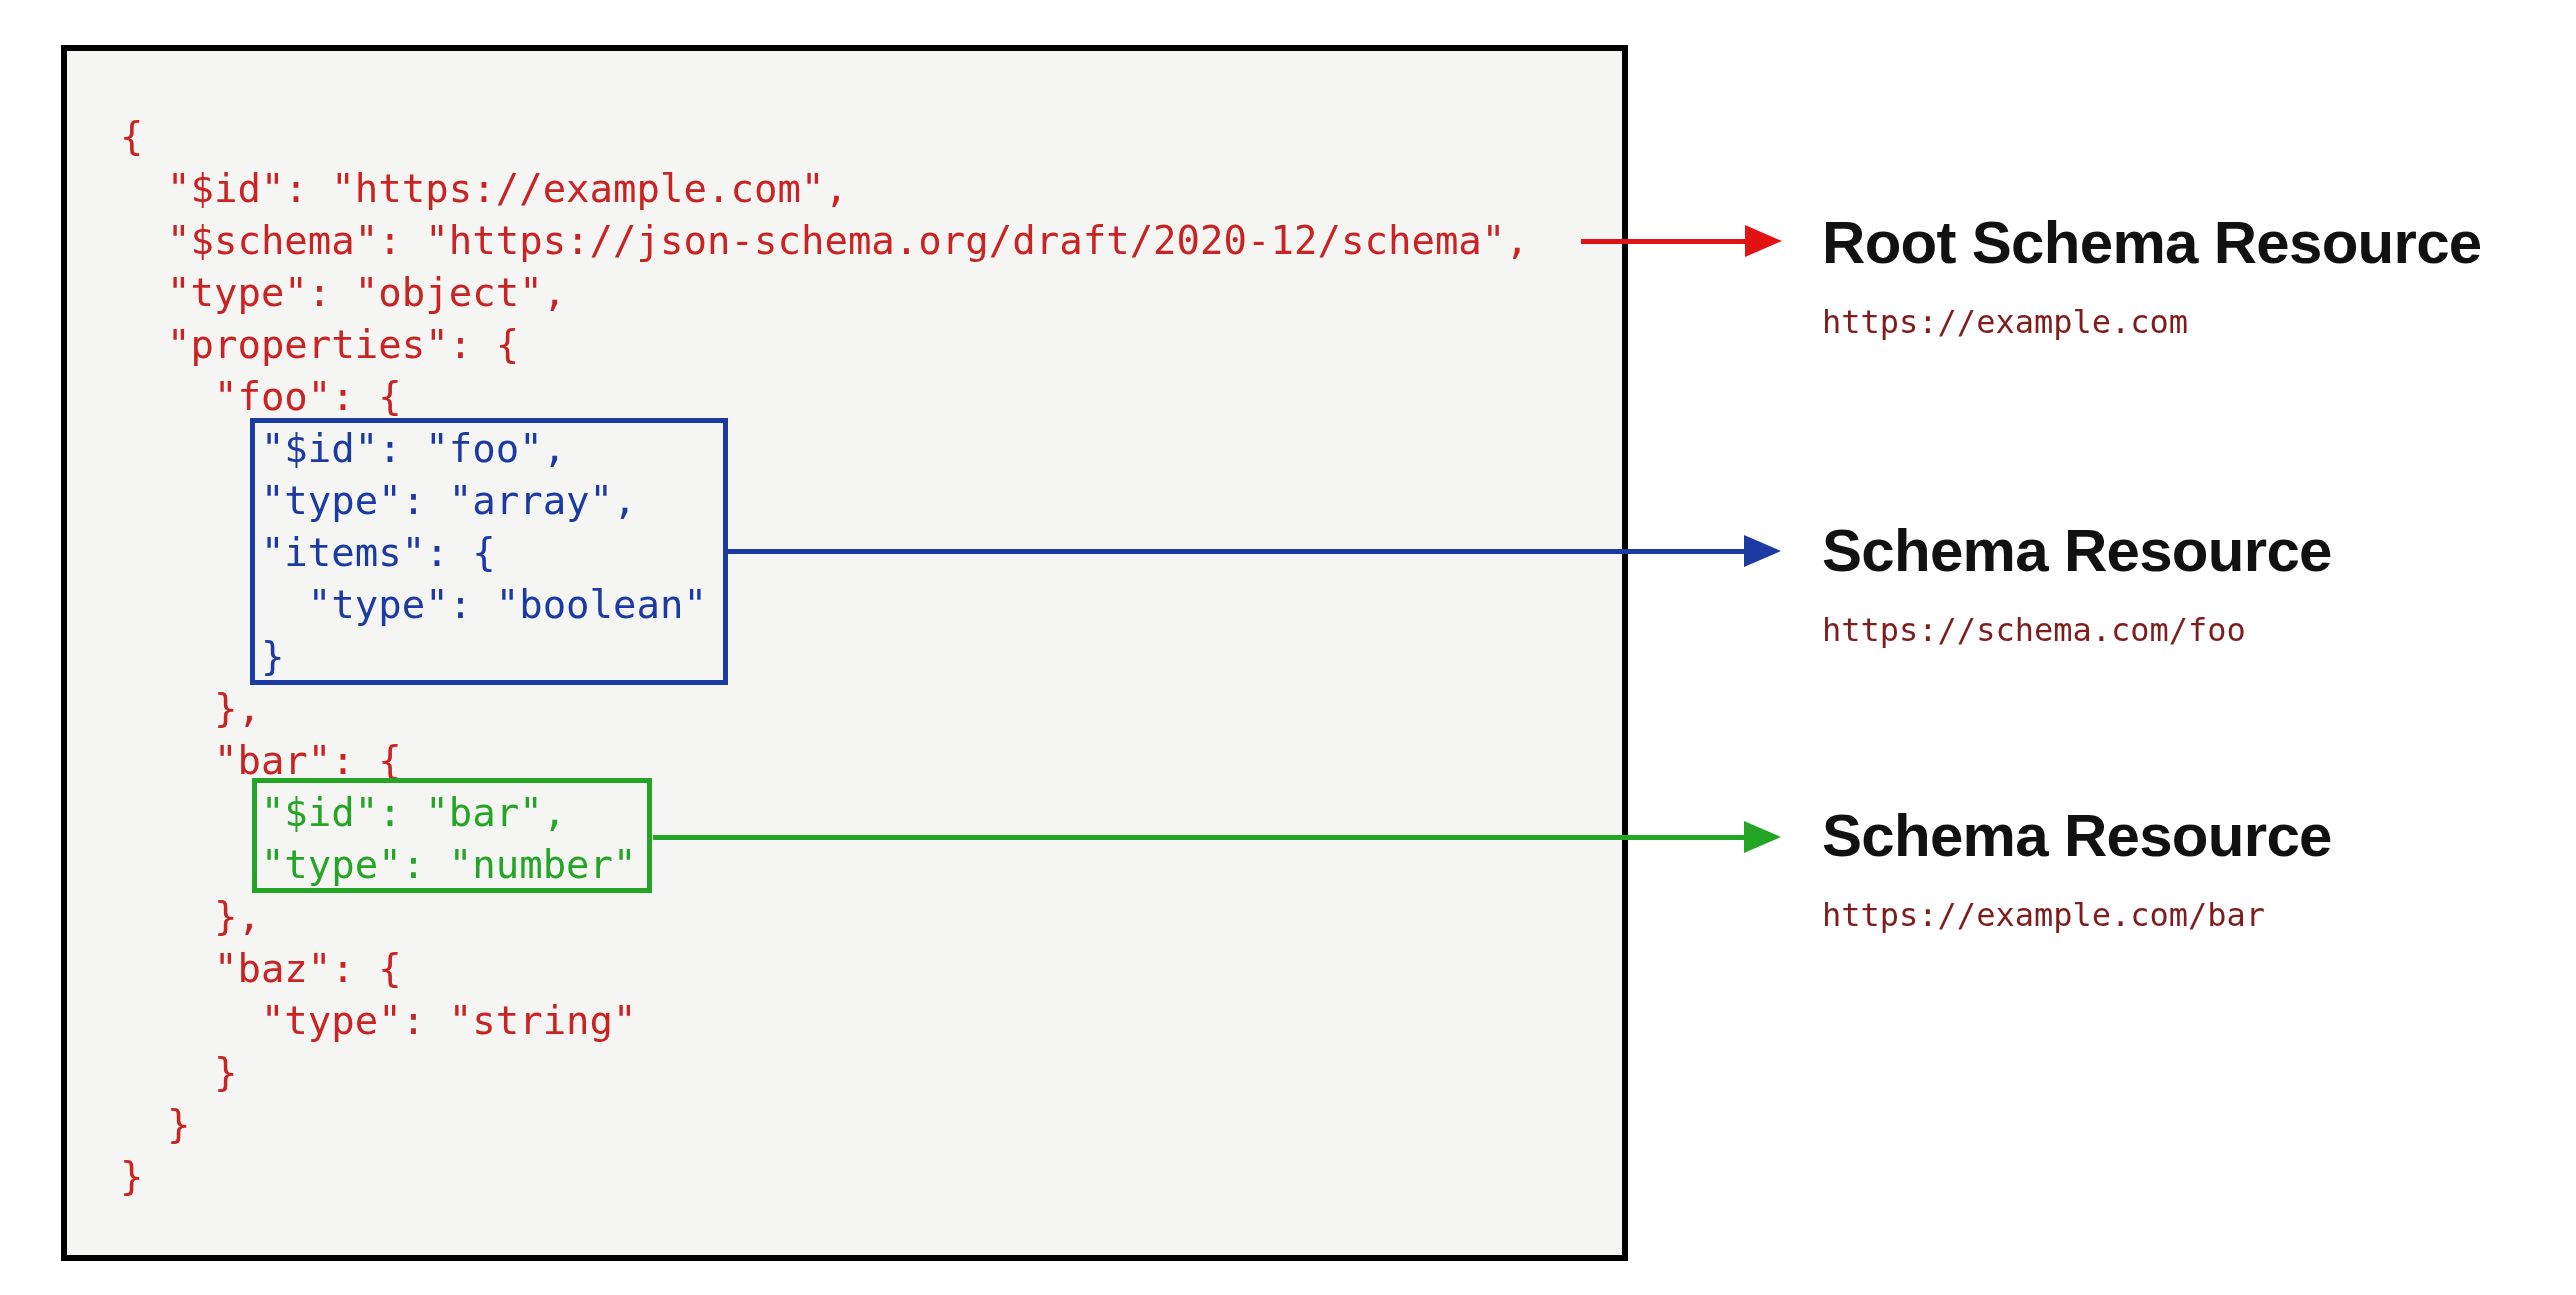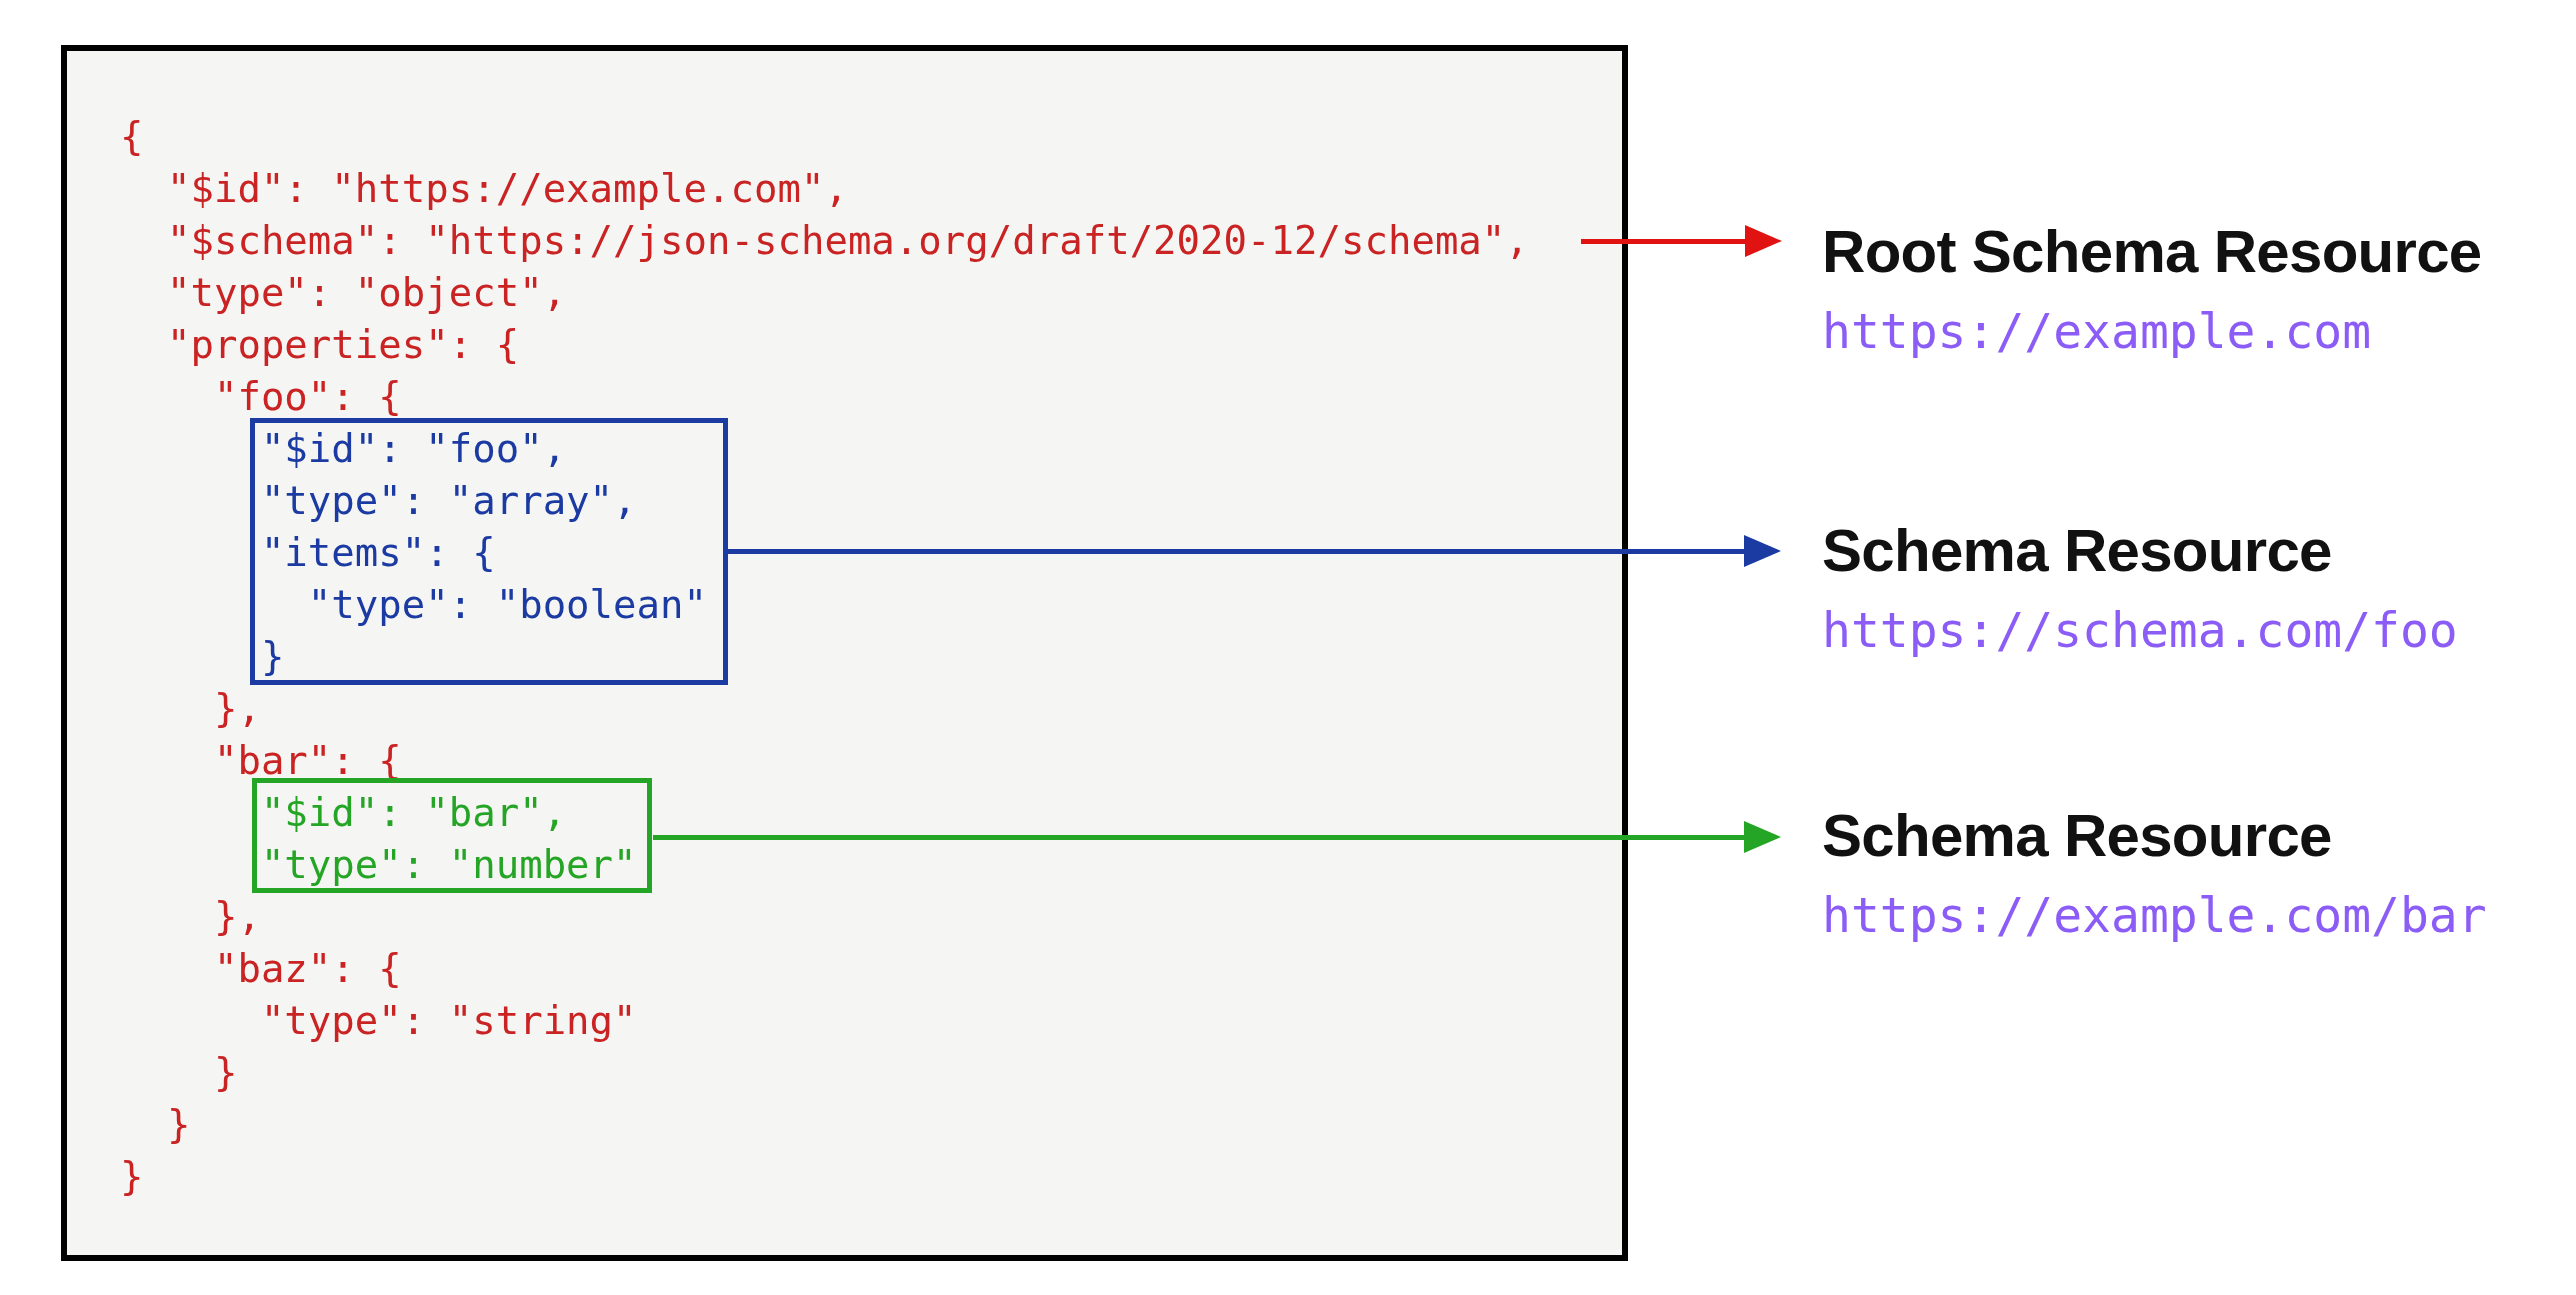--- a/index.html
+++ b/index.html
@@ -104,26 +104,26 @@
     font-weight: 700;
     font-size: 60px;
     line-height: 72px;
     color: #111111;
     letter-spacing: -0.7px;
     white-space: nowrap;
   }
   .label-uri {
     margin-top: 16.5px;
     font-family: "DejaVu Sans Mono", monospace;
-    font-size: 48px;
+    font-size: 32px;
     line-height: 52px;
-    color: #8b5cf6;
+    color: #7f1d1d;
     white-space: nowrap;
   }
-  .group-root { top: 207px; margin-top: 9px; }
+  .group-root { top: 207px; }
   .group-foo  { top: 515px; }
   .group-bar  { top: 800px; }
 </style>
 </head>
 <body>
 
 <div class="canvas">
 
   <div class="code-panel">
 

